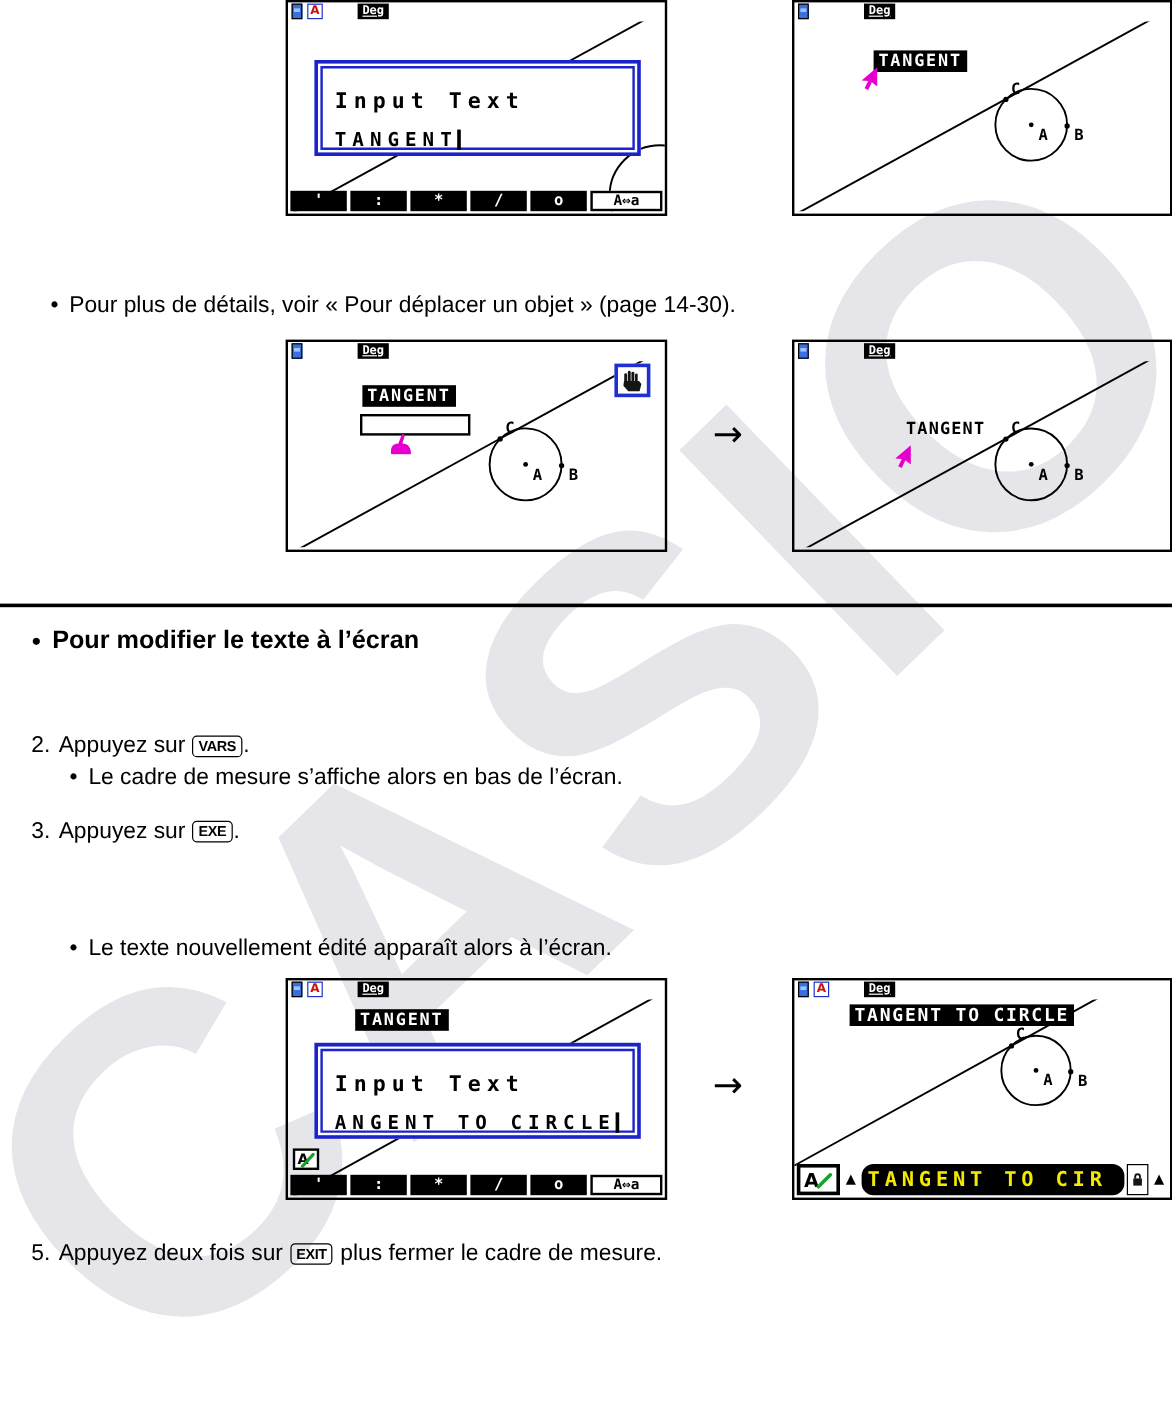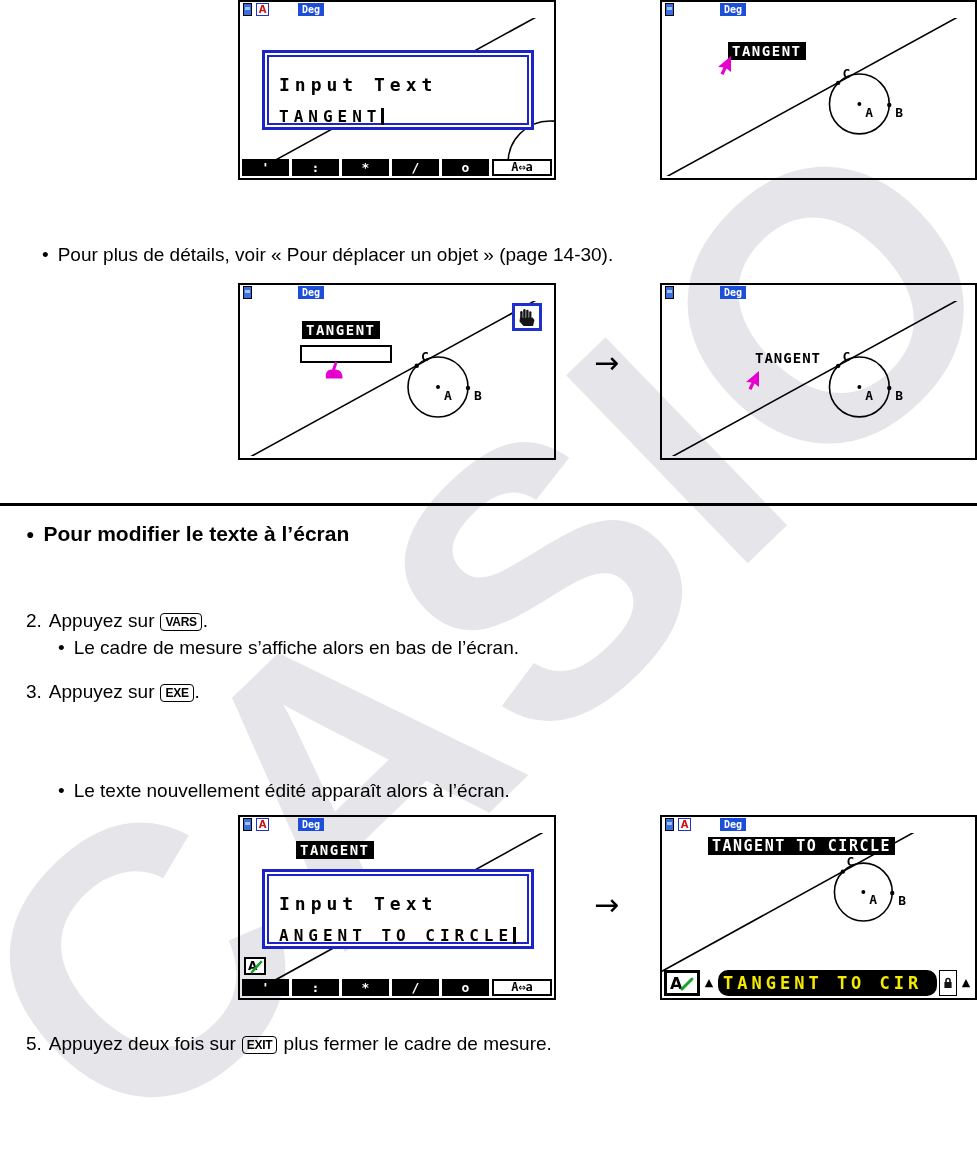--- a/index.html
+++ b/index.html
@@ -28,22 +28,22 @@
   .divider { position:absolute; left:0; top:503px; width:977px; height:3px; background:#000; }
   .flow-arrow { position:absolute; font:400 30px/30px "DejaVu Sans",sans-serif; }
 
   
   .calc { position:absolute; border:2px solid #000; }
   .statusbar { position:absolute; top:0; left:0; width:100%; height:16px; }
   .bat { position:absolute; left:3px; top:1px; width:9px; height:13px; background:#3a6fe0; border:1px solid #000; }
   .bat::after { content:""; position:absolute; left:1px; top:3px; right:1px; height:3px; background:#9ec3ff; }
   .alpha { position:absolute; left:16px; top:1px; width:13px; height:13px; border:1px solid #2233cc;
            color:#cc1111; font:bold 10px/12px "DejaVu Sans",sans-serif; text-align:center; }
-  .deg { position:absolute; left:58px; top:1px; background:#1d4ed8; color:#fff;
-         font:bold 10px/13px "DejaVu Sans Mono",monospace; padding:0 4px; }
+  .deg { position:absolute; left:58px; top:1px; background:#000000; color:#fff;
+         font:bold 10px/13px "DejaVu Sans Mono",monospace; padding:0 4px; text-decoration:underline; }
   .geo { position:absolute; left:0; width:100%; }
   .geo text { font:bold 13px "DejaVu Sans Mono",monospace; fill:#000; }
 
   .lcdlabel { position:absolute; background:#000; color:#fff; white-space:nowrap;
               font:bold 14px/18px "DejaVu Sans Mono",monospace; letter-spacing:1.5px; padding:0 4px; }
   .lcdtext  { position:absolute; color:#000; white-space:nowrap;
               font:bold 14px/18px "DejaVu Sans Mono",monospace; letter-spacing:1px; }
 
   .dialog { position:absolute; background:#fff; border:3px solid #1c23c8;
             box-shadow: inset 0 0 0 2px #fff, inset 0 0 0 4px #1c23c8; padding:22px 4px 0 14px; }

